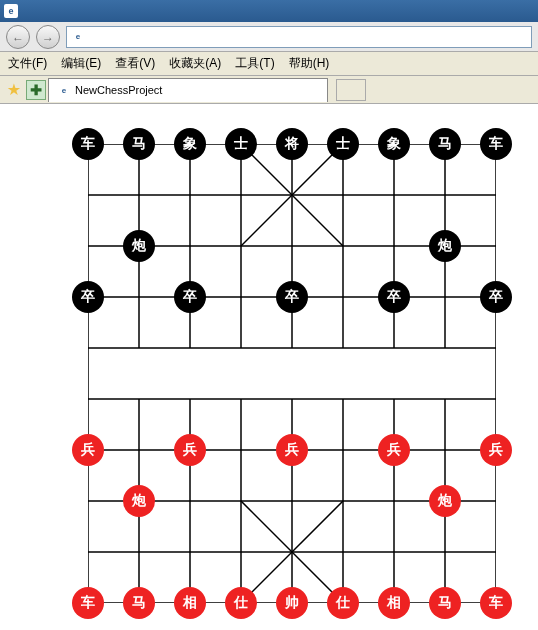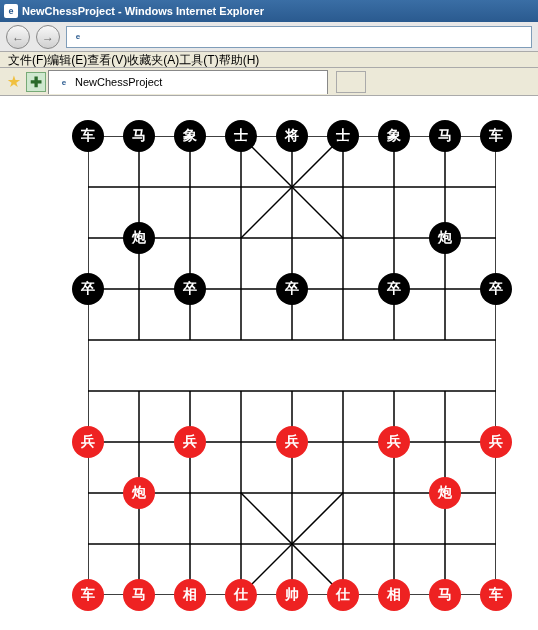--- a/index.html
+++ b/index.html
@@ -3,40 +3,39 @@
 <meta charset="utf-8">
 <style>
 *{margin:0;padding:0;box-sizing:border-box;font-family:"Microsoft YaHei",SimSun,sans-serif}
 body{width:538px;height:630px;background:#fff;overflow:hidden}
 .titlebar{height:22px;background:linear-gradient(#3a6ea5,#2a5a8f);color:#fff;font-size:11px;font-weight:bold;display:flex;align-items:center;padding:0 4px;gap:4px}
 .titlebar .ico{width:14px;height:14px;background:#fff;border-radius:2px;display:flex;align-items:center;justify-content:center;color:#2a5a8f;font-size:9px;font-weight:bold}
 .navrow{height:30px;background:#e8e8e8;border-bottom:1px solid #aaa;display:flex;align-items:center;padding:0 6px;gap:6px}
 .navbtn{width:24px;height:24px;border:1px solid #888;border-radius:12px;background:linear-gradient(#f8f8f8,#d0d0d0);display:flex;align-items:center;justify-content:center;color:#666;font-size:12px}
 .addrbox{flex:1;height:22px;background:#fff;border:1px solid #7f9db9;display:flex;align-items:center;padding:0 4px;gap:4px;font-family:monospace;font-size:11px}
 .addrbox .ieico{width:14px;height:14px;background:#fff;border-radius:7px;display:flex;align-items:center;justify-content:center;color:#2a5a8f;font-size:8px;font-weight:bold}
-.menurow{height:16px;background:#ece9d8;border-bottom:1px solid #aaa;display:flex;align-items:flex-start;padding:0 8px;font-size:12px;color:#000}
+.menurow{height:24px;background:#ece9d8;border-bottom:1px solid #aaa;display:flex;align-items:center;padding:0 8px;gap:14px;font-size:12px;color:#000}
 .tabrow{height:28px;background:#ece9d8;border-bottom:1px solid #aaa;display:flex;align-items:center;padding:0 4px;gap:2px}
 .favstar{width:20px;height:20px;display:flex;align-items:center;justify-content:center;color:#f0c040;font-size:16px}
 .addtab{width:20px;height:20px;border:1px solid #7a7;background:#cfe8cf;display:flex;align-items:center;justify-content:center;color:#2a6a2a;font-size:14px;font-weight:bold}
 .tab{height:24px;background:#fff;border:1px solid #888;border-bottom:none;display:flex;align-items:center;padding:0 8px;gap:4px;font-size:11px;min-width:280px}
 .tab .ieico{width:14px;height:14px;display:flex;align-items:center;justify-content:center;color:#2a5a8f;font-size:8px;font-weight:bold}
 .rtab{height:22px;width:30px;border:1px solid #aaa;background:#ece9d8;margin-left:6px}
 .content{position:relative;width:538px;height:526px;background:#fff;overflow:hidden}
 .board{position:absolute;left:88px;top:40px;width:408px;height:459px}
 .board svg{width:100%;height:100%}
 .piece{position:absolute;width:32px;height:32px;border-radius:50%;display:flex;align-items:center;justify-content:center;font-size:14px;font-weight:bold;color:#fff;transform:translate(-16px,-16px);cursor:pointer}
 .piece.black{background:#000}
 .piece.red{background:#e22}
 </style>
 </head>
 <body>
 
 <div class="titlebar">
   <span class="ico">e</span>
-  <span>NewChessProject - Windows Internet Explorer</span>
 </div>
 
 <div class="navrow">
   <div class="navbtn">←</div>
   <div class="navbtn">→</div>
   <div class="addrbox">
     <span class="ieico">e</span>
   </div>
 </div>
 

